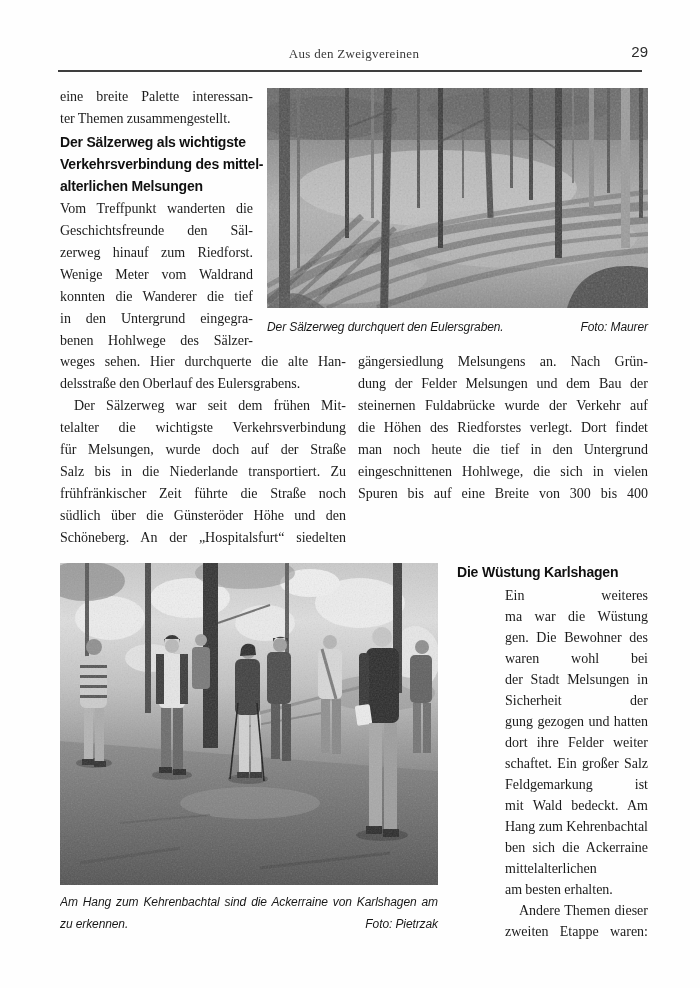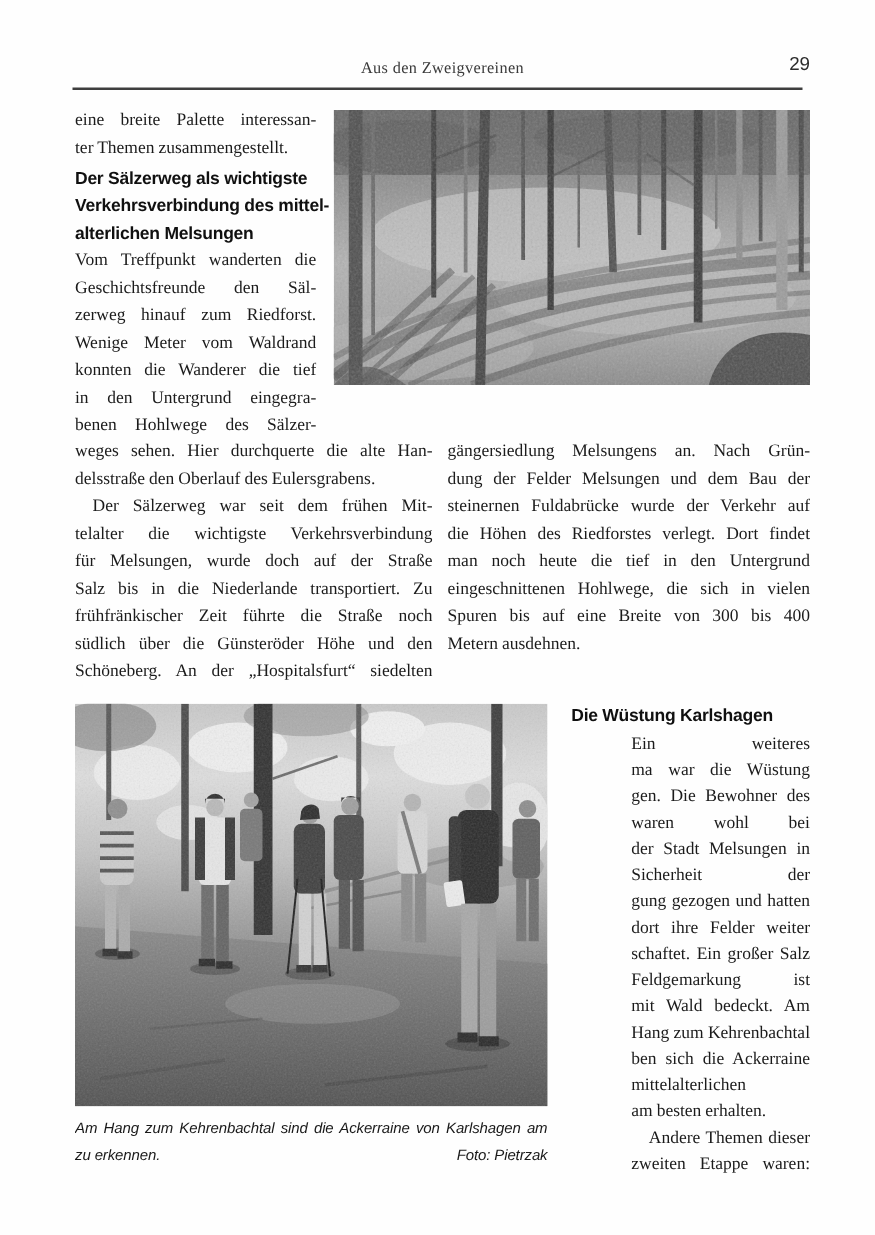--- a/index.html
+++ b/index.html
@@ -108,20 +108,24 @@
         <path d="M78,40 L130,20" stroke="#4a4a4a" stroke-width="2" opacity="0.7"></path>
         <path d="M171,55 L220,30" stroke="#4a4a4a" stroke-width="2" opacity="0.6"></path>
         <path d="M288,60 L250,35" stroke="#525252" stroke-width="2" opacity="0.6"></path>
       </g>
       <path d="M300,220 C310,185 340,173 381,180 L381,220 Z" fill="#474747" opacity="0.9"></path>
       <path d="M0,220 C20,198 34,203 58,220 Z" fill="#555" opacity="0.7"></path>
       <rect x="0" y="0" width="381" height="220" filter="url(#gr1)" opacity="0.5"></rect>
     </svg>
   </div>
 
+  <div class="abs cap cap-row" style="left:267px;top:316px;width:381px;">
+    <span>Der Sälzerweg durchquert den Eulersgraben.</span>
+    <span>Foto: Maurer</span>
+  </div>
 
   <div class="abs tcol" style="left:60px;top:86px;width:193px;">
       <div class="tline">eine breite Palette interessan-</div>
       <div class="tline noj">ter Themen zusammengestellt.</div>
     </div>
 
   <div class="abs heading" style="left:60px;top:131px;width:206px;">
       <div class="tline">Der Sälzerweg als wichtigste</div>
       <div class="tline">Verkehrsverbindung des mittel-</div>
       <div class="tline">alterlichen Melsungen</div>
@@ -149,21 +153,20 @@
       <div class="tline">Schöneberg. An der „Hospitalsfurt“ siedelten</div>
     </div>
   <div class="abs tcol" style="left:358px;top:351px;width:290px;">
       <div class="tline">gängersiedlung Melsungens an. Nach Grün-</div>
       <div class="tline">dung der Felder Melsungen und dem Bau der</div>
       <div class="tline">steinernen Fuldabrücke wurde der Verkehr auf</div>
       <div class="tline">die Höhen des Riedforstes verlegt. Dort findet</div>
       <div class="tline">man noch heute die tief in den Untergrund</div>
       <div class="tline">eingeschnittenen Hohlwege, die sich in vielen</div>
       <div class="tline">Spuren bis auf eine Breite von 300 bis 400</div>
-      <div class="tline noj">Metern ausdehnen.</div>
     </div>
 
   <div class="abs" style="left:60px;top:563px;">
     <svg class="photo" width="378" height="322" viewBox="0 0 378 322">
       <defs>
         <linearGradient id="pg2" x1="0" y1="0" x2="0" y2="1">
           <stop offset="0" stop-color="#c9c9c9"></stop>
             <stop offset="0.18" stop-color="#dedede"></stop>
           <stop offset="0.38" stop-color="#c2c2c2"></stop>
             <stop offset="0.55" stop-color="#9d9d9d"></stop>

